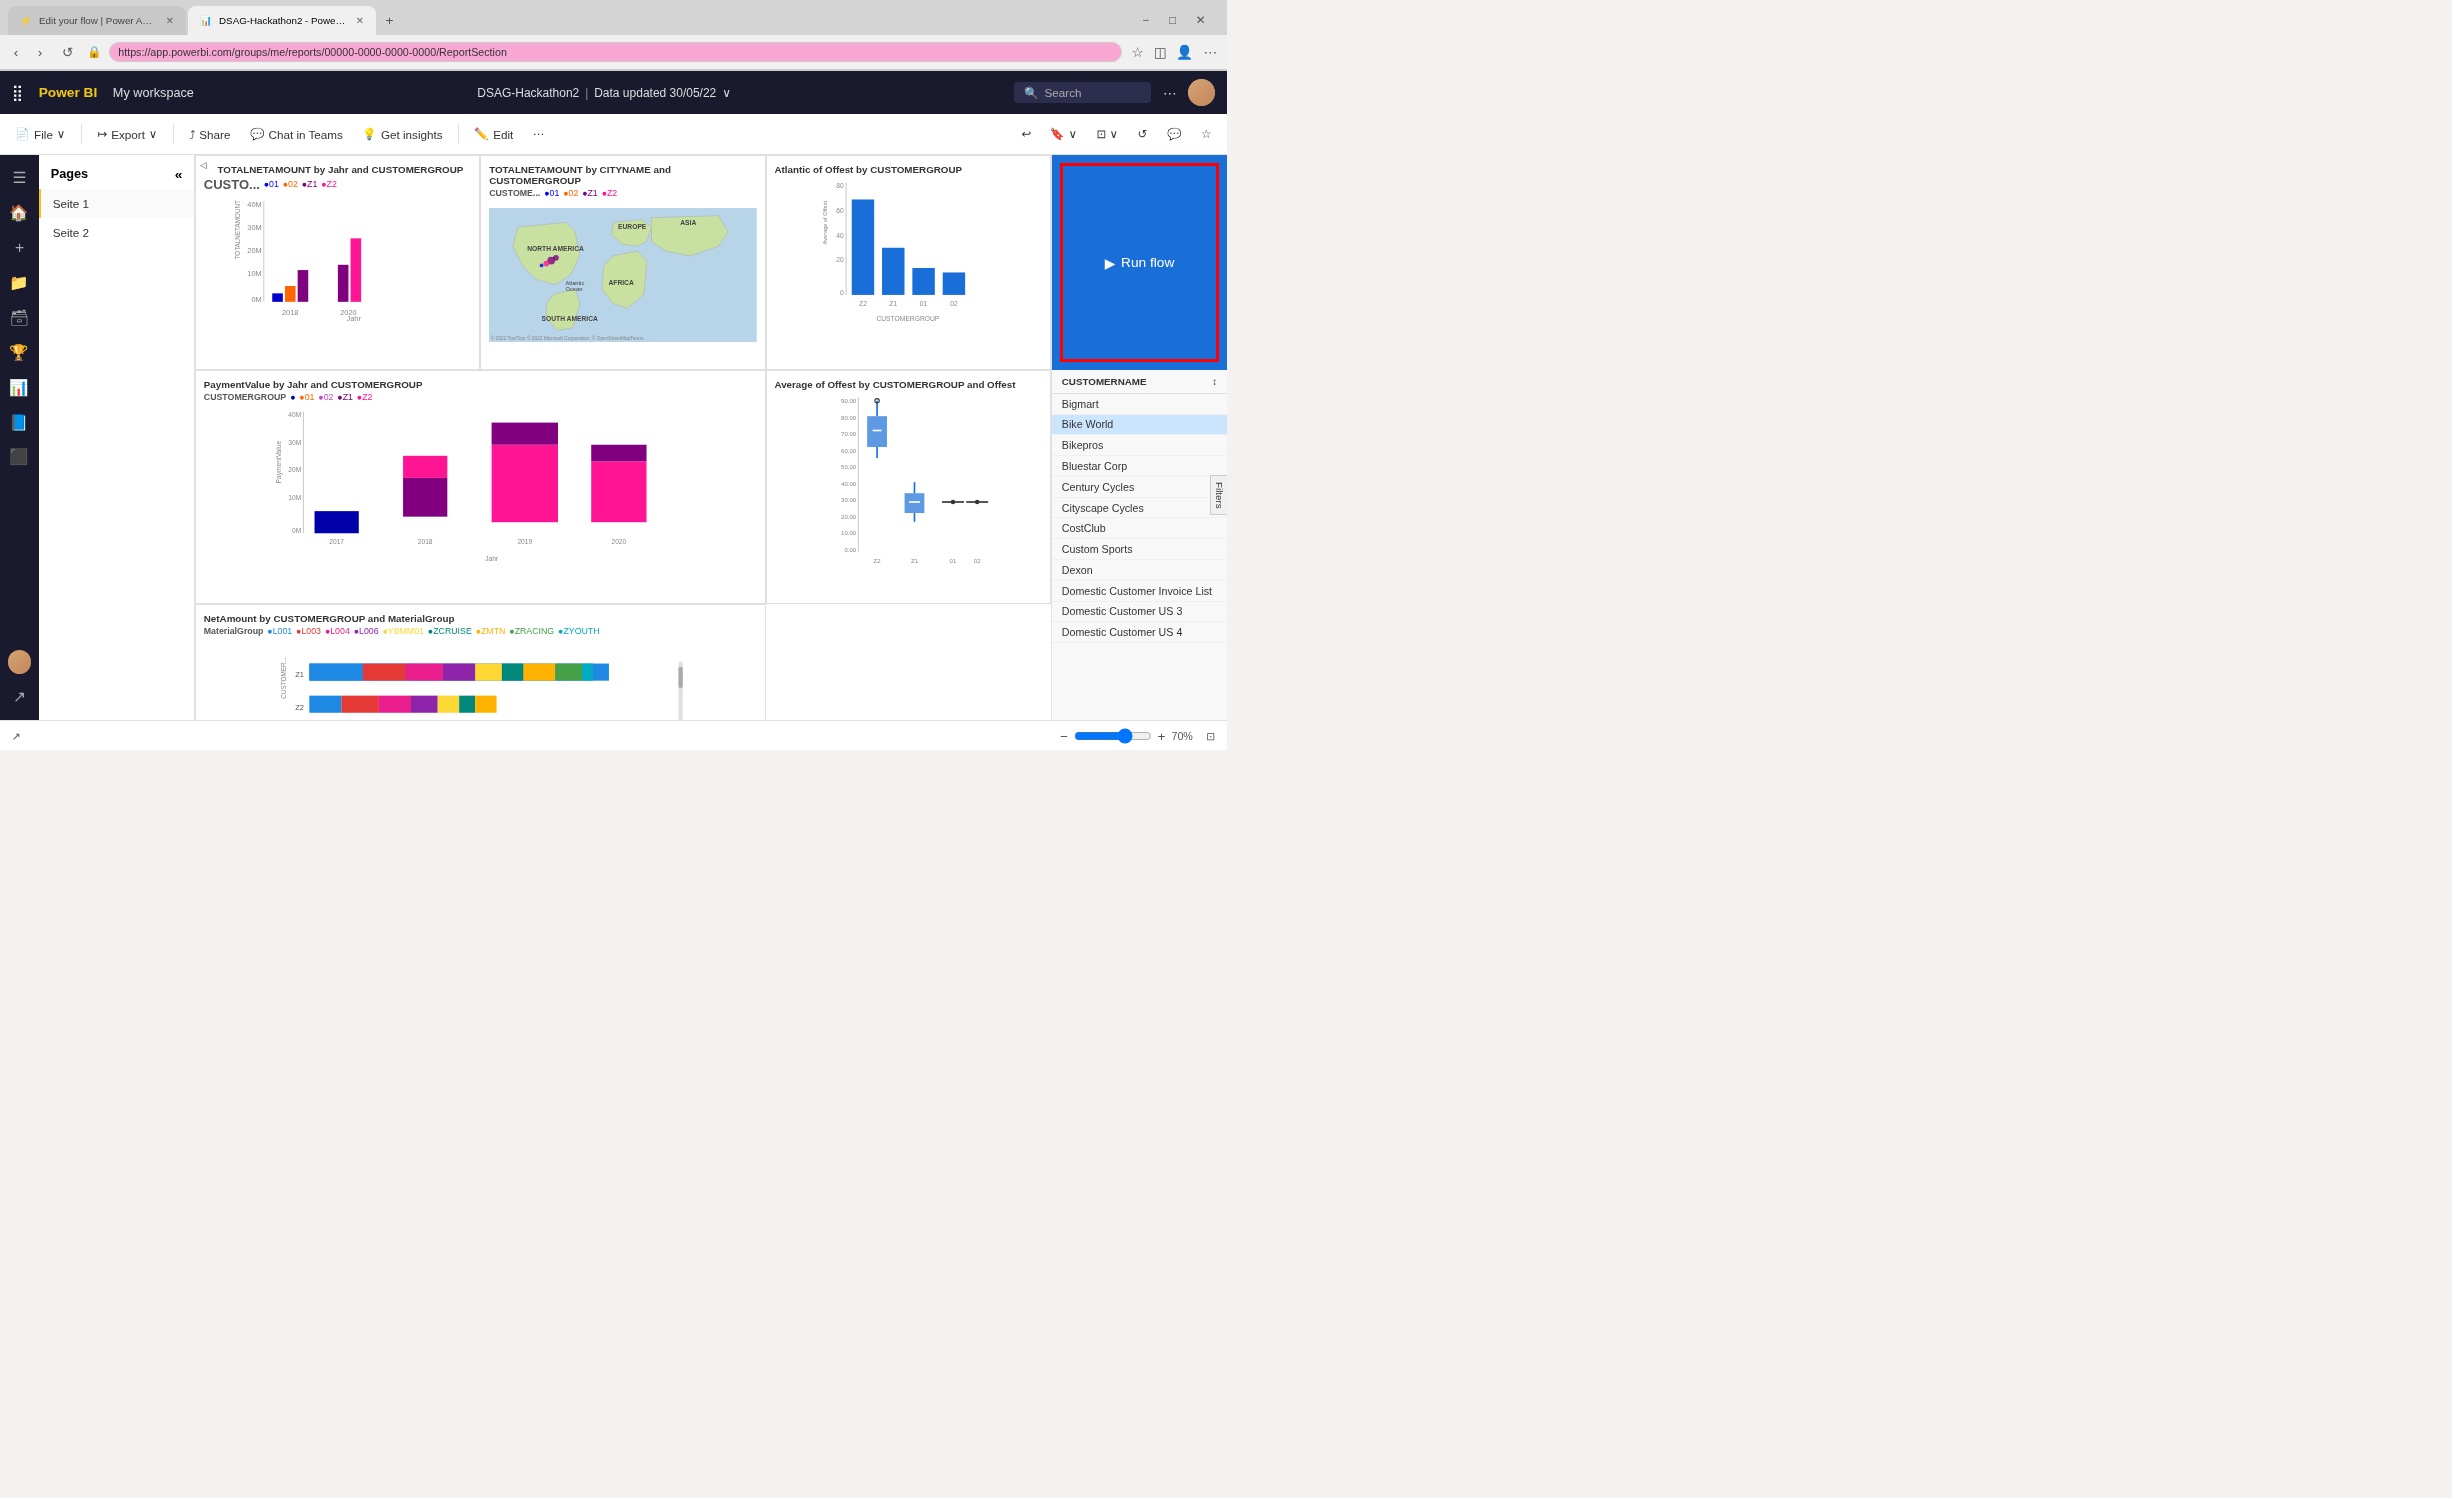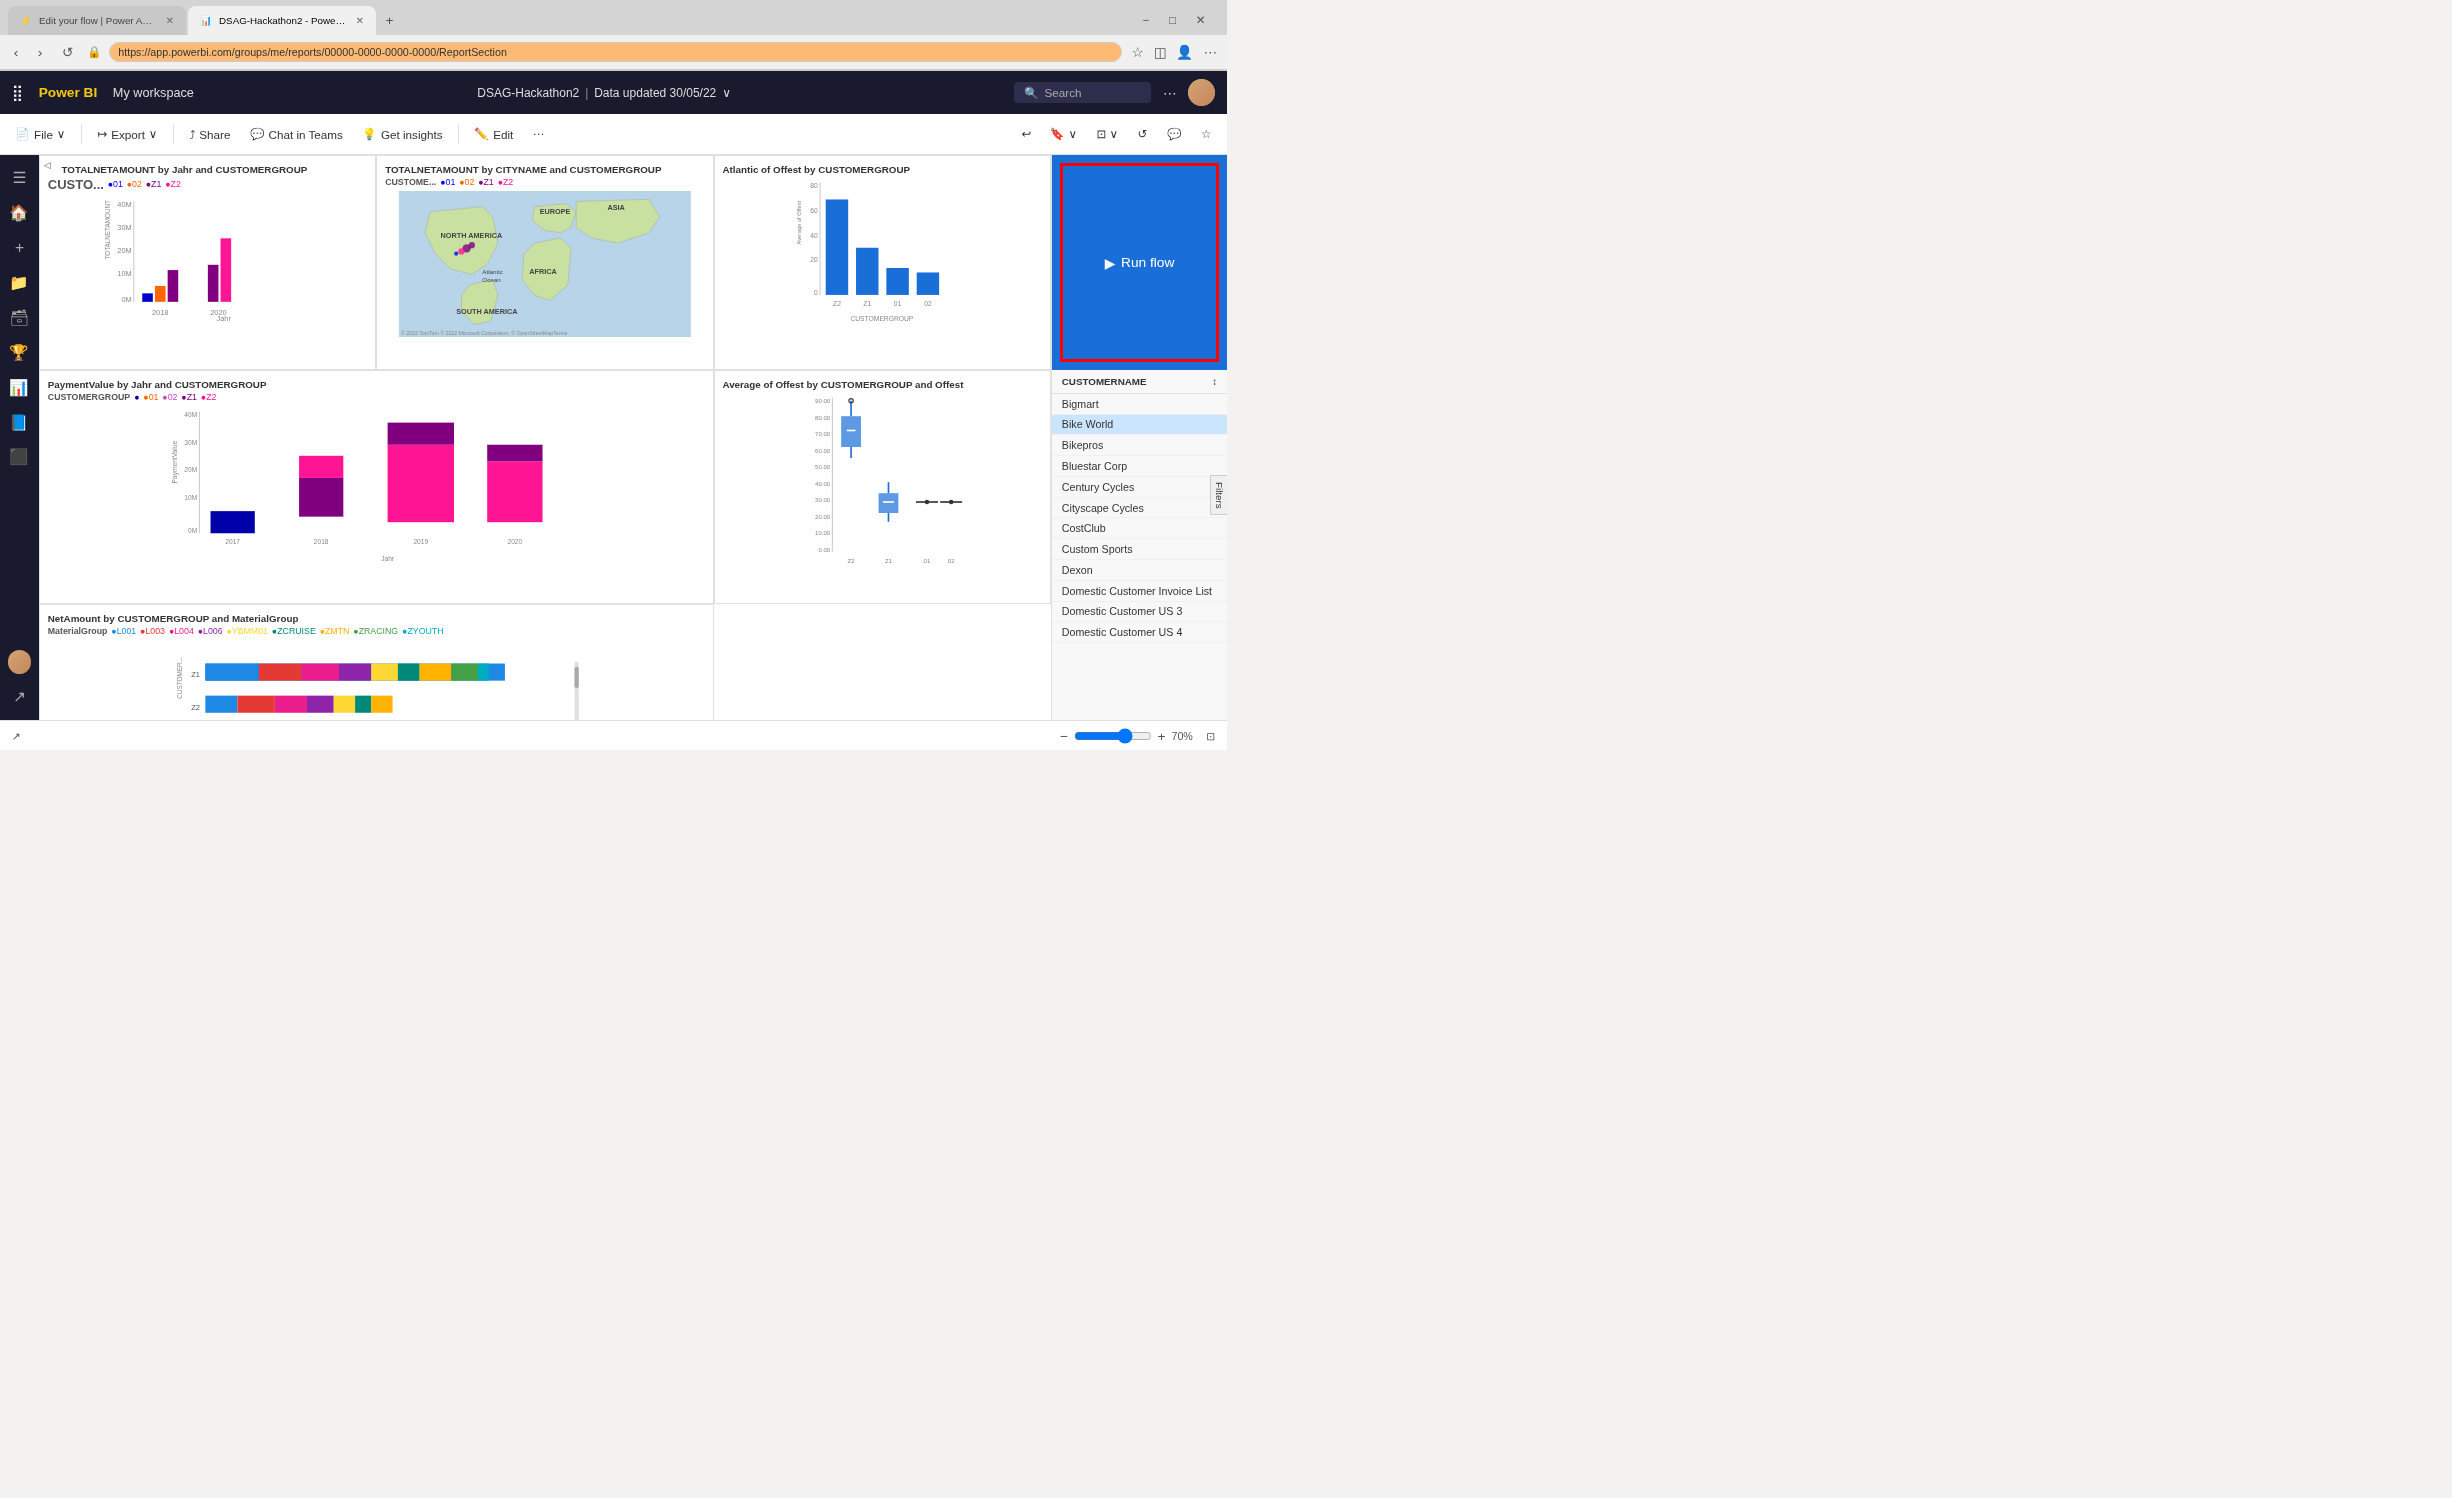--- a/index.html
+++ b/index.html
@@ -12,21 +12,21 @@
     .tab.inactive { background: #c8c8c8; color: #444; }
     .tab.active { background: #f0f0f0; color: #000; }
     .tab .tab-icon { width: 13.7px; height: 13.7px; border-radius: 2px; display: inline-flex; align-items: center; justify-content: center; font-size: 9.8px; }
     .tab .close-btn { font-size: 9.8px; color: #666; margin-left: 3.9px; cursor: pointer; }
     .tab-new { padding: 3.9px 7.8px; font-size: 13.7px; color: #555; cursor: pointer; }
     .window-controls { margin-left: auto; display: flex; gap: 7.8px; padding: 0 7.8px; font-size: 11.7px; color: #555; }
     .win-btn { cursor: pointer; padding: 2px 5.9px; }
 
     .address-bar { display: flex; align-items: center; padding: 3.9px 7.8px; gap: 7.8px; background: #f0f0f0; border-bottom: 1px solid #ccc; height: 35px; }
     .nav-btn { padding: 2px 5.9px; font-size: 13.7px; color: #555; cursor: pointer; background: none; border: none; }
-    .address-input { flex: 1; padding: 2.9px 7.8px; border: 1px solid #ccc; border-radius: 15.6px; font-size: 10.7px; color: #333; background: #fdba74; }
+    .address-input { flex: 1; padding: 2.9px 7.8px; border: 1px solid #ccc; border-radius: 15.6px; font-size: 10.7px; color: #333; background: #f9a8d4; }
     .addr-icons { display: flex; gap: 5.9px; color: #555; font-size: 13.7px; }
     .addr-icon { cursor: pointer; padding: 2px; }
 
     
     .pbi-app { display: flex; flex-direction: column; height: calc(100% - 70px); }
 
     
     .pbi-topnav { background: #1a1a2e; color: white; display: flex; align-items: center; padding: 0 11.7px; height: 43px; gap: 11.7px; }
     .pbi-waffle { font-size: 15.6px; cursor: pointer; margin-right: 3.9px; }
     .pbi-logo { font-weight: 700; font-size: 13.7px; color: #f2c811; margin-right: 3.9px; }
@@ -199,20 +199,34 @@
       <div class="nav-icon">🏆</div>
       <div class="nav-icon">📊</div>
       <div class="nav-icon">📘</div>
       <div class="nav-icon">⬛</div>
       <div class="nav-icon nav-bottom" style="margin-top:auto;">
         <div style="width:23.4px;height:23.4px;border-radius:50%;background:linear-gradient(135deg,#d4a574,#c4855a);"></div>
       </div>
       <div class="nav-icon">↗</div>
     </div>
 
+    <div class="pages-panel">
+      <div class="pages-header">
+        <span>Pages</span>
+        <span style="cursor:pointer; font-size:13.7px;">«</span>
+      </div>
+      <div class="pages-list">
+        <div class="page-item active">
+          <span>Seite 1</span>
+        </div>
+        <div class="page-item">
+          <span>Seite 2</span>
+        </div>
+      </div>
+    </div>
 
     <div class="pbi-content">
       <div class="canvas">
         <div style="display:grid; grid-template-columns:1fr 1fr 1fr; grid-template-rows: 215px 234px 195px; width:100%; height:100%;">
 
           <div class="chart-box" style="position:relative;">
             <div style="position:absolute;top:3.9px;left:3.9px;font-size:8.8px;color:#555;cursor:pointer;">◁</div>
             <div class="chart-title" style="margin-left:13.7px;">TOTALNETAMOUNT by Jahr and CUSTOMERGROUP</div>
             <div class="chart-legend">
               <span style="font-size:13px;font-weight:600;">CUSTO...</span>

